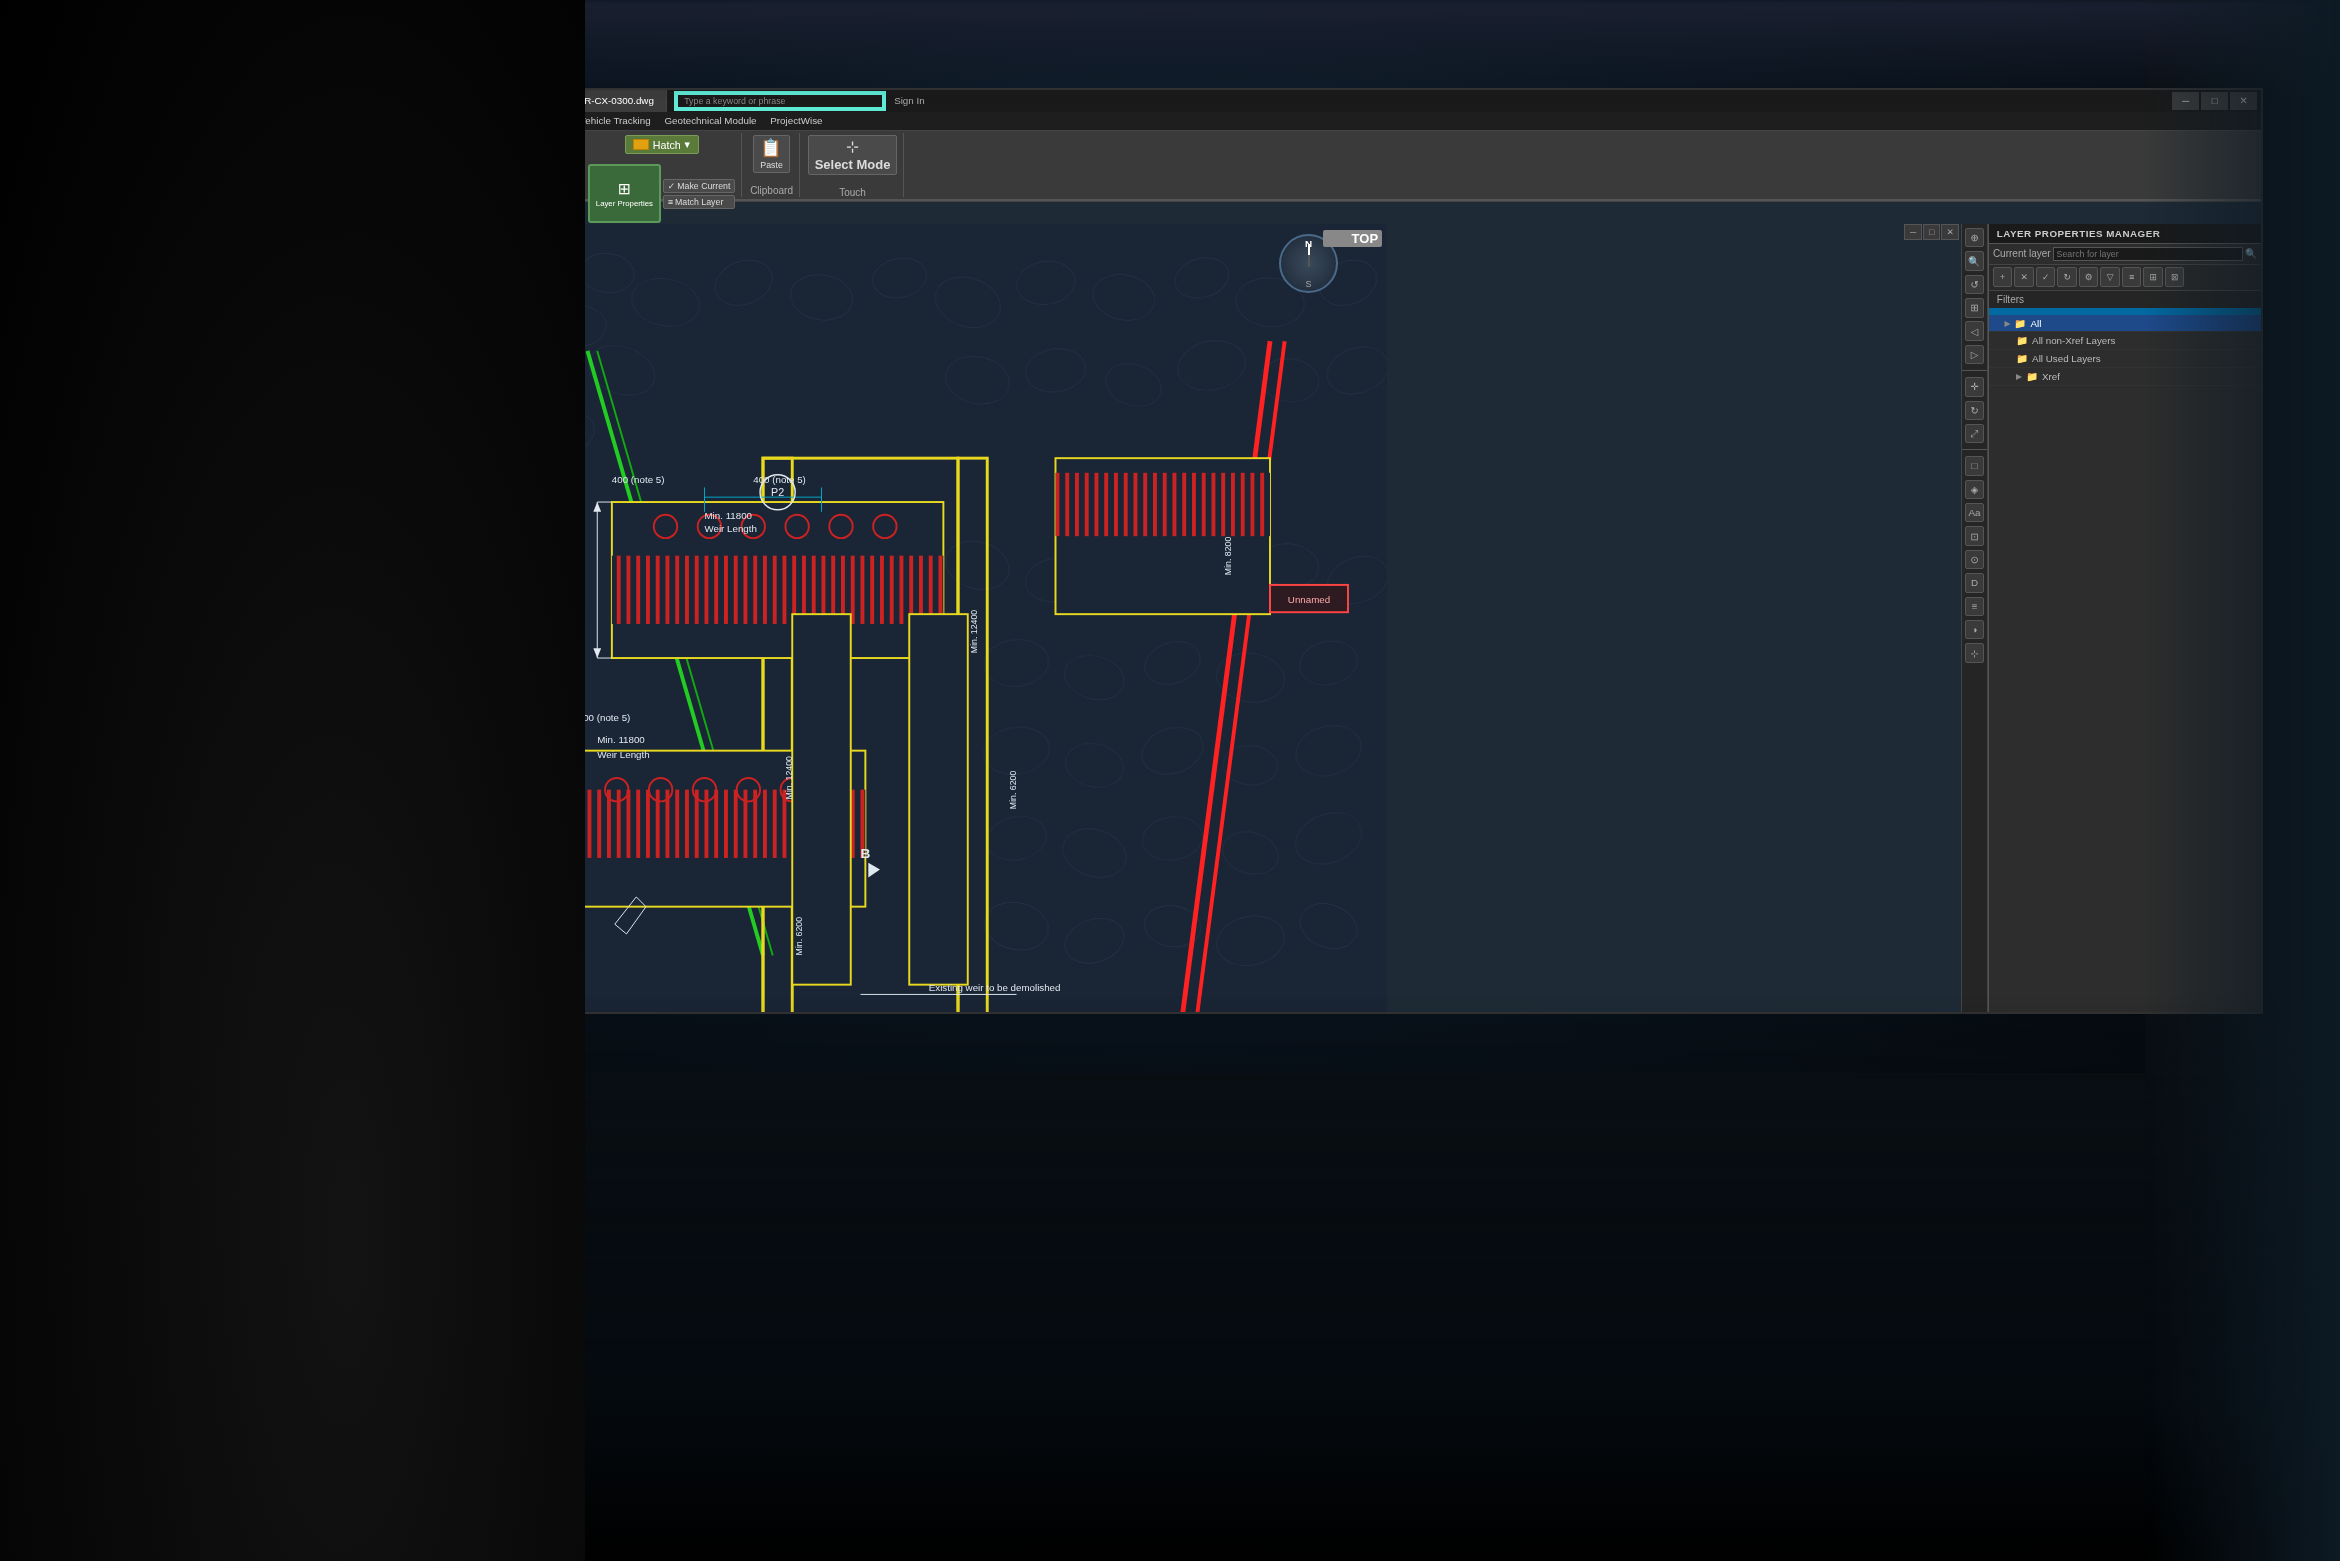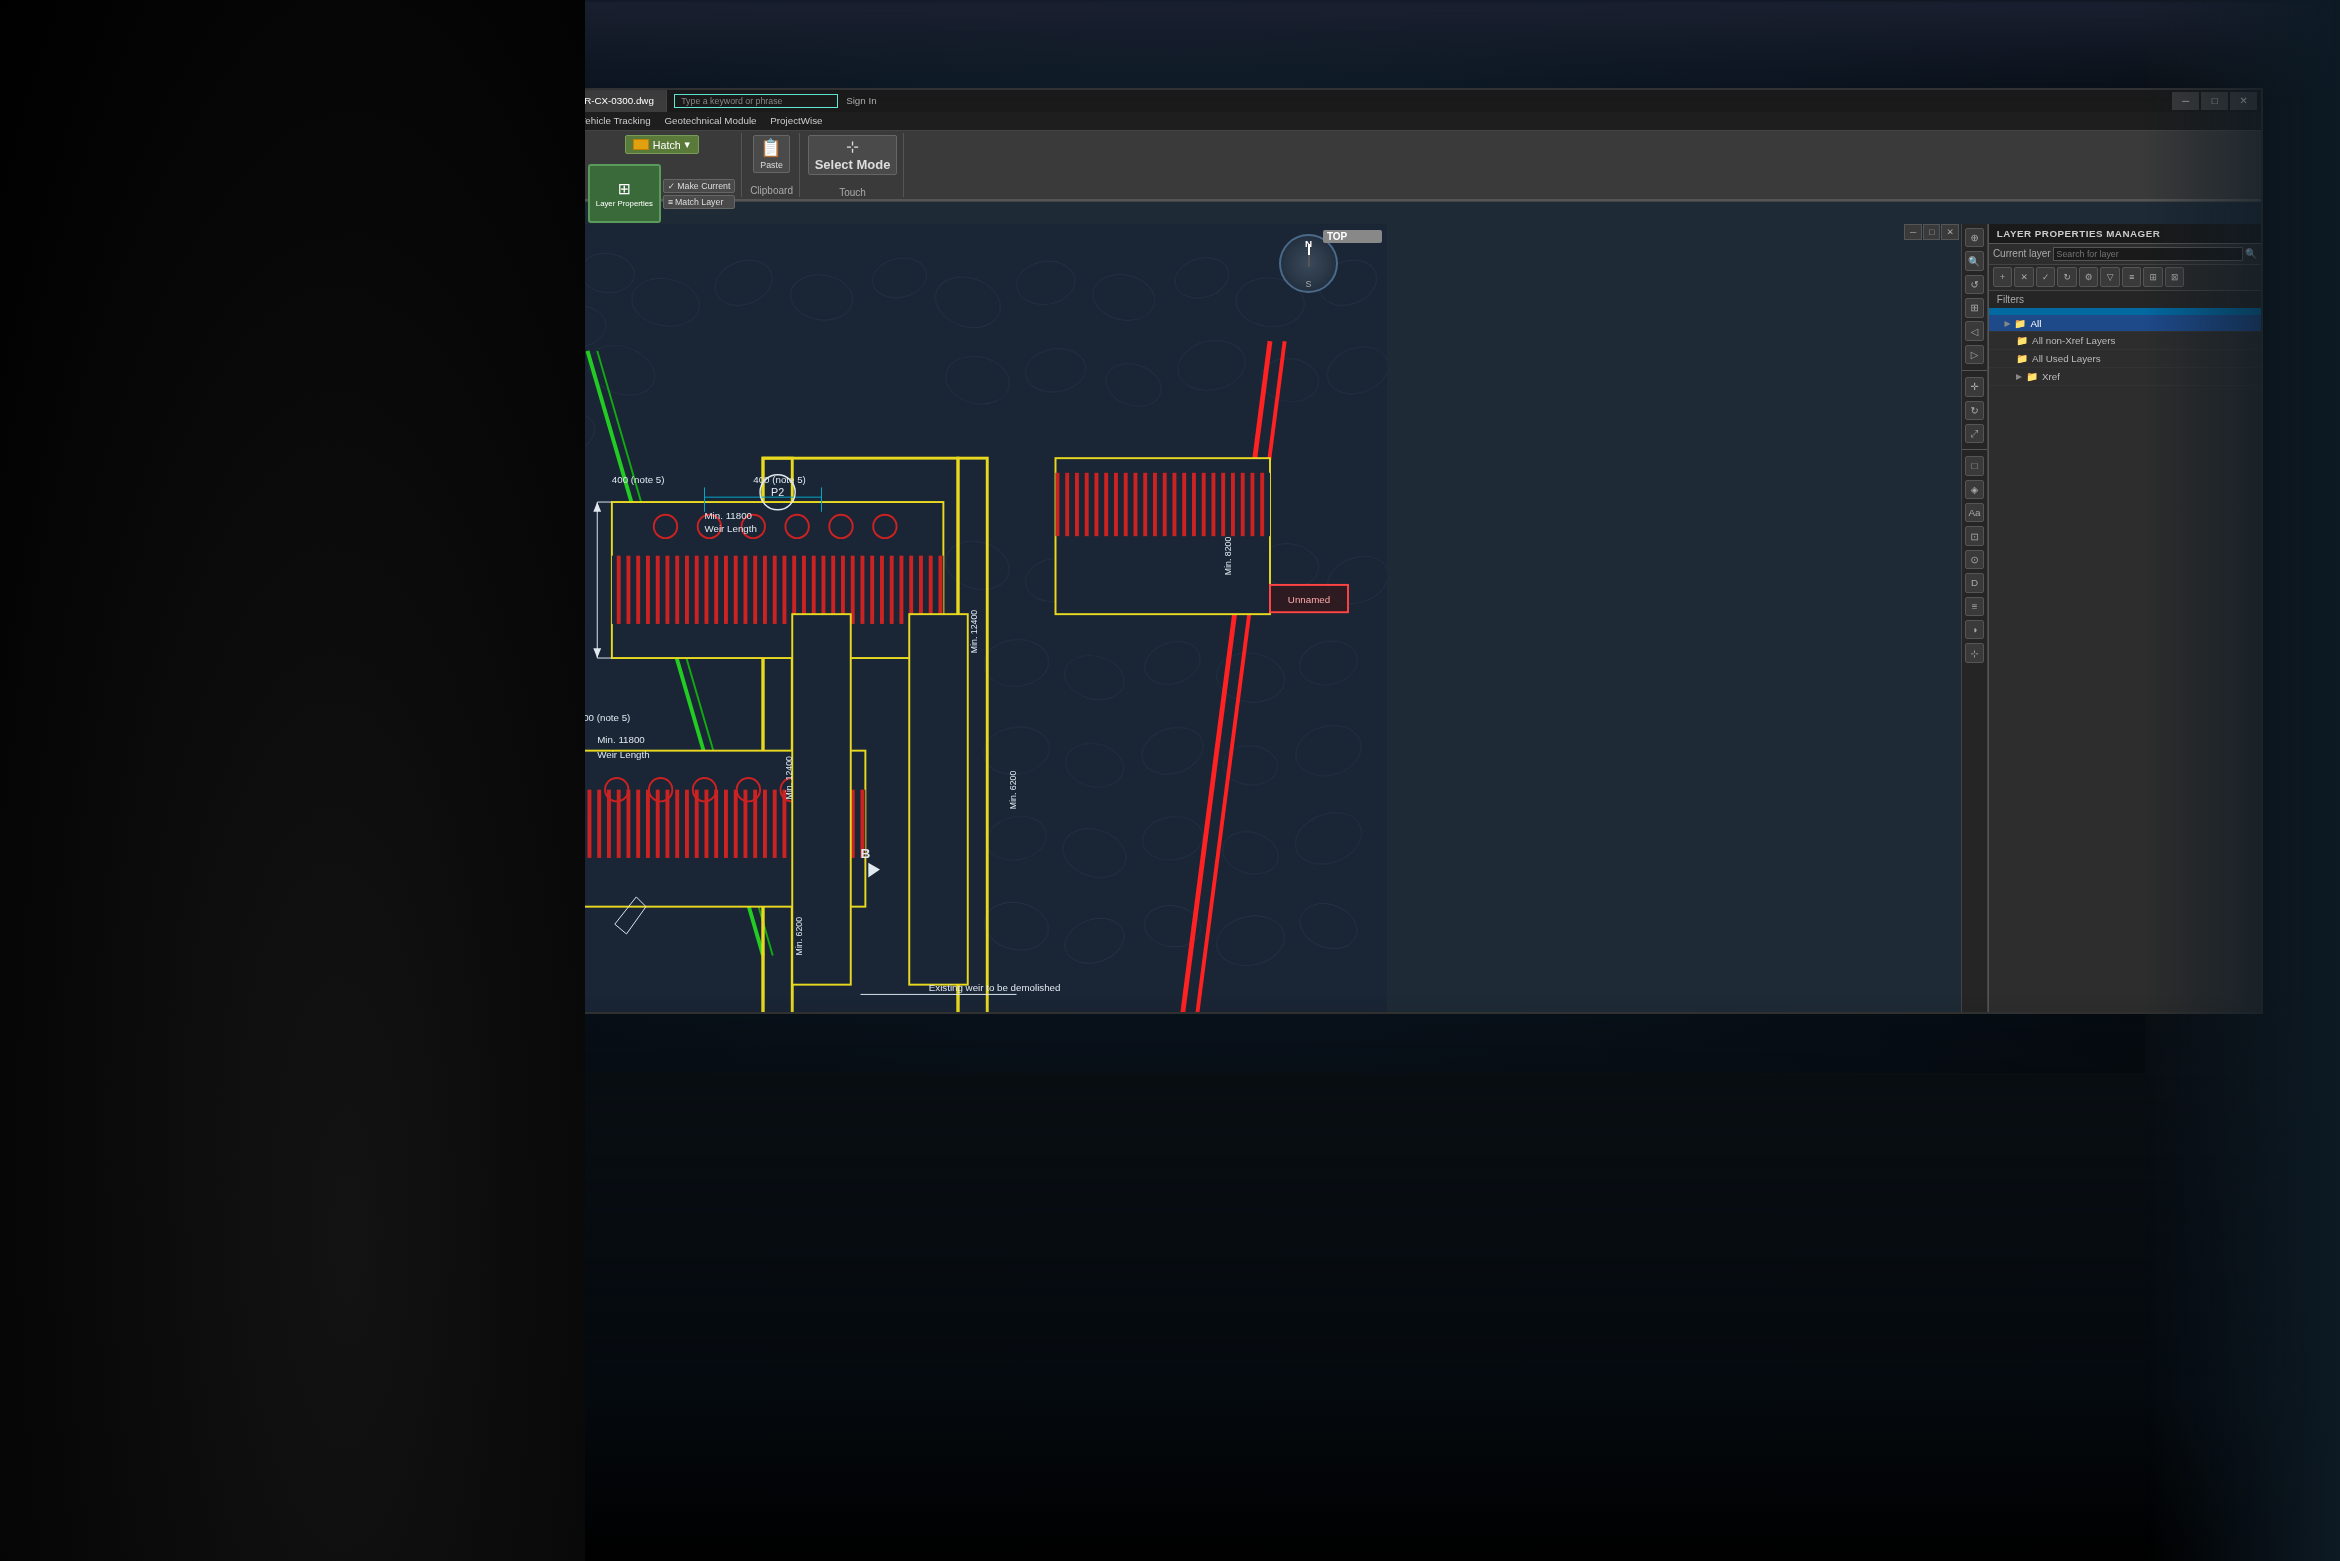--- a/index.html
+++ b/index.html
@@ -476,21 +476,21 @@
 <div class="bg-scene"></div>
 <div class="monitor-glow"></div>
 
 <div class="monitor-screen">
 
   <div class="title-bar">
     <div class="title-bar-left">
       <div class="title-bar-tab active">Autodesk AutoCAD Civil 3D 2018 - LFD-ARP-Z3-W2-DR-CX-0300.dwg</div>
     </div>
     <div style="flex:1; display:flex; align-items:center; padding: 0 7.8px;">
-      <div style="background:#1a1a1a; border:1px solid #5eead4; padding:1px 5.9px; font-size:8.8px; color:#888; width:164px;">Type a keyword or phrase</div>
+      <div style="background:#1a1a1a; border:4px solid #5eead4; padding:1px 5.9px; font-size:8.8px; color:#888; width:212px;">Type a keyword or phrase</div>
       <div style="margin-left:7.8px; color:#aaa; font-size:9.8px;">Sign In</div>
     </div>
     <div class="title-bar-controls">
       <button class="win-btn">─</button>
       <button class="win-btn">□</button>
       <button class="win-btn close">✕</button>
     </div>
   </div>
 
   <div class="ribbon">
@@ -792,21 +792,21 @@
       <line x1="300" y1="728" x2="288" y2="718" stroke="#e0e8f0" stroke-width="1"></line>
 
     </svg>
 
     <div style="position:absolute; top:9.8px; right:49px; z-index:5;">
       <div class="compass-circle">
         <div class="compass-n">N</div>
         <div class="compass-needle"></div>
         <div class="compass-s">S</div>
       </div>
-      <div style="position:relative; top:-63px; left:44px; background:#888; color:#fff; font-size:10px; padding:1px 3.9px; border-radius:2px; font-weight:bold;">TOP</div>
+      <div style="position:relative; top:-63px; left:44px; background:#888; color:#fff; font-size:13px; padding:1px 3.9px; border-radius:2px; font-weight:bold;text-align:right;">TOP</div>
     </div>
   </div>
 
   <div class="cad-sidebar">
     <div class="sidebar-icon">⊕</div>
     <div class="sidebar-icon">🔍</div>
     <div class="sidebar-icon">↺</div>
     <div class="sidebar-icon">⊞</div>
     <div class="sidebar-icon">◁</div>
     <div class="sidebar-icon">▷</div>

